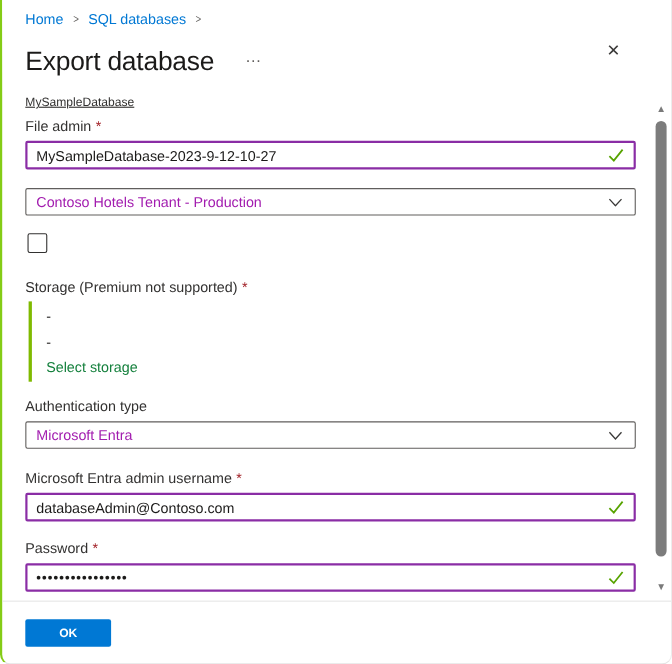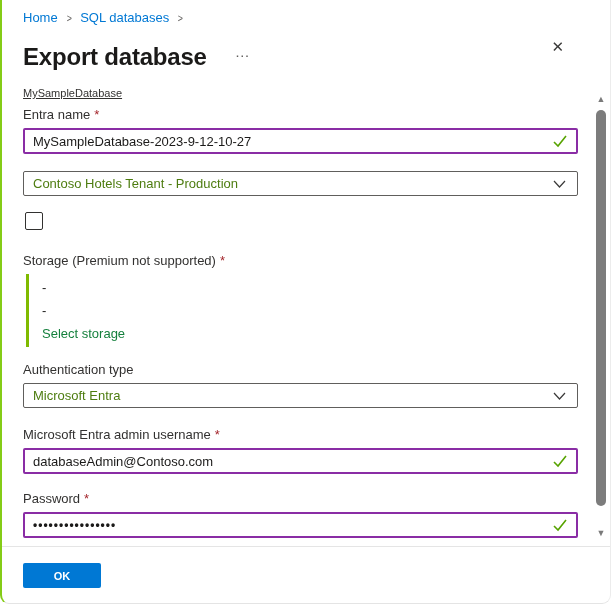--- a/index.html
+++ b/index.html
@@ -32,21 +32,21 @@
   .breadcrumb a { color: #0078d4; text-decoration: none; cursor: pointer; }
   .breadcrumb .sep { color: #605e5c; font-size: 11px; margin: 0 8px; transform: scaleX(.8); }
 
   .title-row {
     margin: 12px 21px 0 21px;
     display: flex;
     align-items: center;
     position: relative;
     height: 30px;
   }
-  .page-title { font-size: 24px; font-weight: 700; color: #1b1a19; letter-spacing: -0.2px; margin-top: 10px; }
+  .page-title { font-size: 24px; font-weight: 400; color: #1b1a19; letter-spacing: -0.2px; margin-top: 10px; }
   .ellipsis {
     margin-left: 28px;
     color: #605e5c;
     font-size: 15px;
     letter-spacing: 1px;
     cursor: pointer;
     line-height: 10px;
     align-self: center;
   }
   .close-btn {
@@ -104,21 +104,21 @@
     width: 555px;
     height: 25px;
     border: 1px solid #605e5c;
     border-radius: 2px;
     background: #fff;
     display: flex;
     align-items: center;
     justify-content: space-between;
     padding: 0 11px 0 9px;
     font-size: 13px;
-    color: #4d7c0f;
+    color: #a21caf;
     cursor: pointer;
     margin-bottom: 16px;
   }
 
   .checkbox-row { display: flex; align-items: center; margin: 0 0 23px 2px; }
   .checkbox {
     width: 18px; height: 18px;
     border: 1px solid #323130;
     border-radius: 2px;
     background: #fff;
@@ -208,21 +208,21 @@
   <div class="title-row">
     <h1 class="page-title">Export database</h1>
     <span class="ellipsis">…</span>
     <span class="close-btn">✕</span>
   </div>
   <div class="subtitle">MySampleDatabase</div>
 
   <div class="content">
 
     <label class="field-label">
-      <span>Entra name</span><span class="req">*</span>
+      <span>File admin</span><span class="req">*</span>
     </label>
     <div class="text-input-wrap">
       <input type="text" value="MySampleDatabase-2023-9-12-10-27" style="">
       <span class="valid-check">
         <svg width="16" height="14" viewBox="0 0 16 14">
             <polyline points="2,8 6,12 14,2" fill="none" stroke="#57a300" stroke-width="1.6"></polyline>
           </svg>
       </span>
     </div>
 

